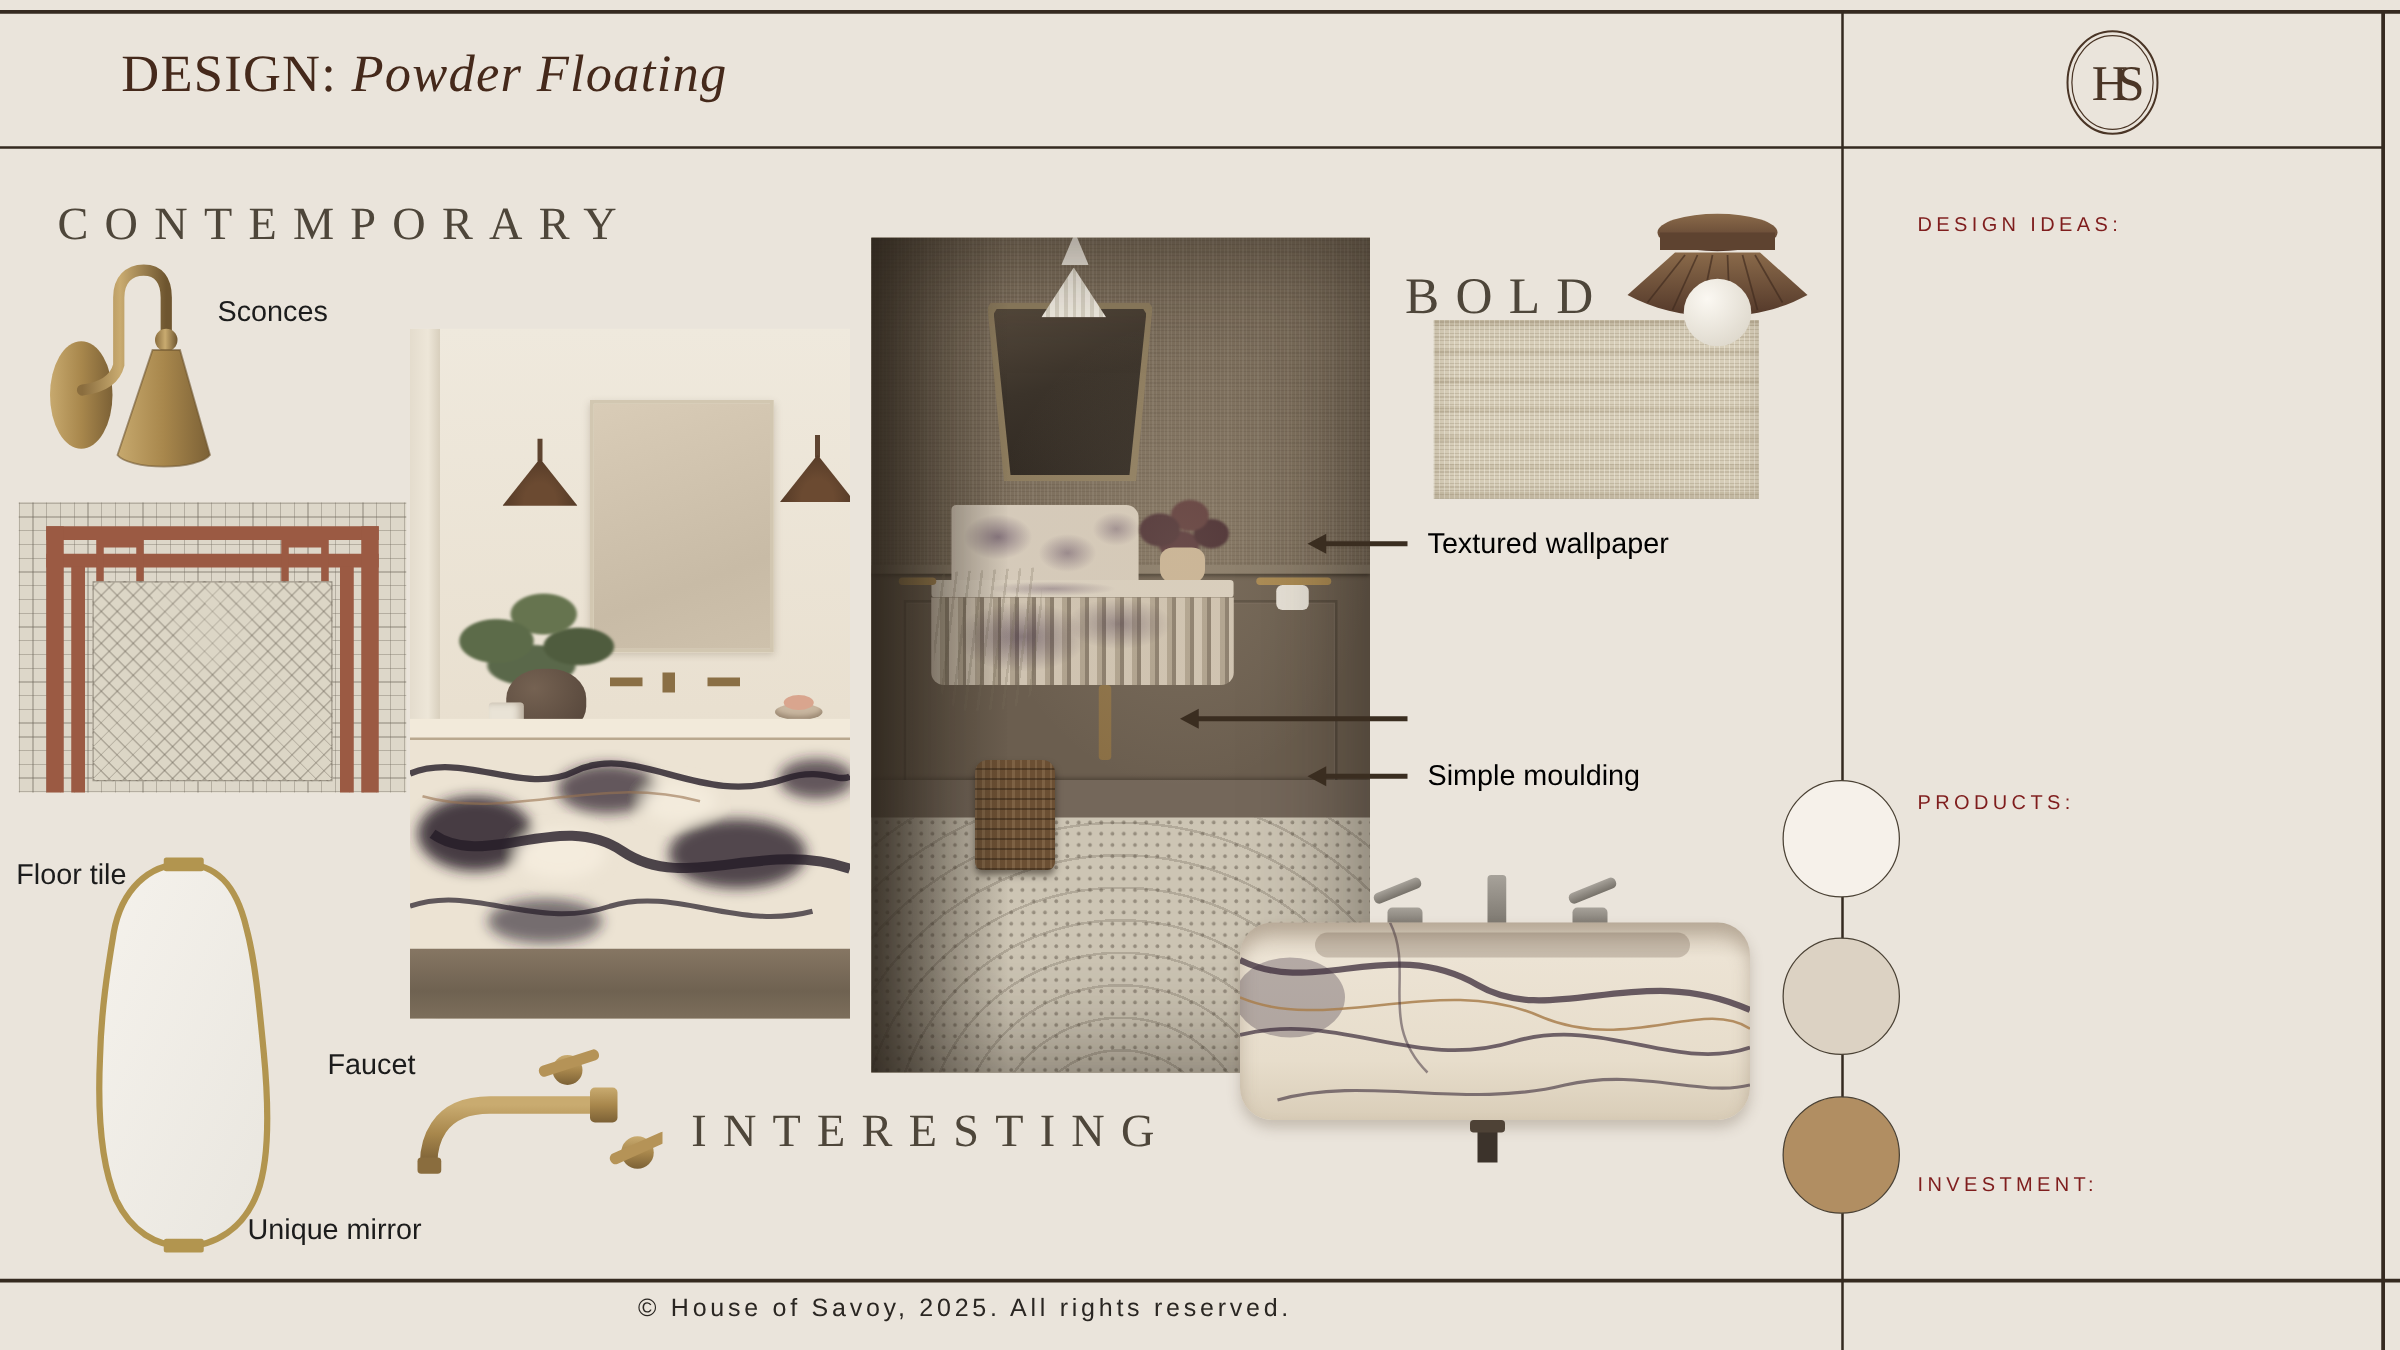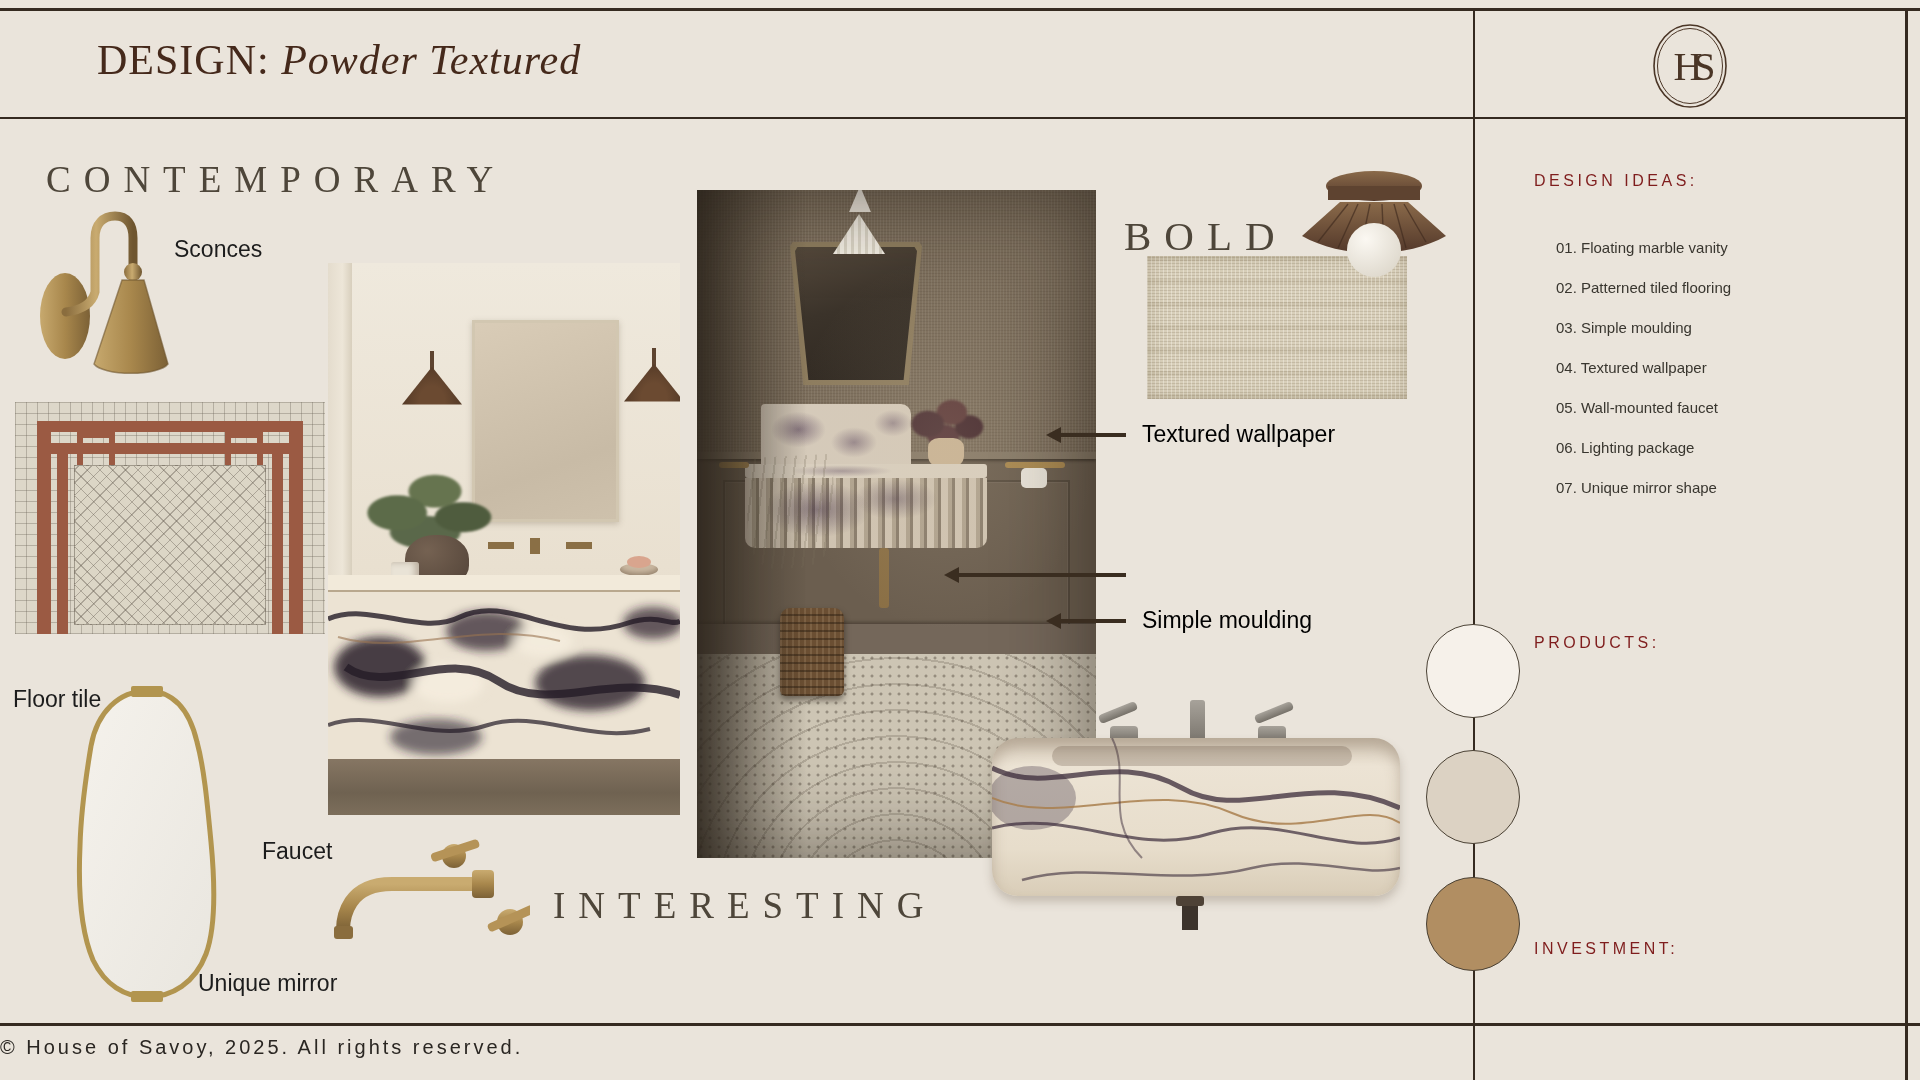--- a/index.html
+++ b/index.html
@@ -27,21 +27,21 @@
   .side-head{position:absolute;font-size:16px;letter-spacing:3.5px;color:#7f1d1d;font-weight:500;white-space:nowrap;}
   .idea-list{position:absolute;left:1556px;top:240px;list-style:none;margin:0;padding:0;}
   .idea-list li{font-size:15px;color:#39362F;margin-bottom:25px;line-height:15px;white-space:nowrap;}
   .circle{position:absolute;left:1426px;width:94px;height:94px;border-radius:50%;
           border:1.5px solid #4A4134;box-sizing:border-box;z-index:6;}
   .c1{top:624px;background:#F6F1EA;}
   .c2{top:750px;background:#DCD2C3;}
   .c3{top:877px;background:#B18E62;}
 
   
-  .footer-text{position:absolute;left:0;top:1036px;width:1544px;text-align:left;
+  .footer-text{position:absolute;left:0;top:1036px;width:1544px;text-align:center;
                font-size:20px;letter-spacing:3px;color:#2A2622;}
 
   
   .ann{position:absolute;font-size:23px;color:#000000;line-height:1.15;}
   .arrow-line{position:absolute;height:4px;background:#3A2D20;z-index:5;}
   .arrow-head{position:absolute;width:0;height:0;border-top:8px solid transparent;
               border-bottom:8px solid transparent;border-right:15px solid #3A2D20;z-index:5;}
 
   
   .floor-tile{position:absolute;left:15px;top:402px;width:310px;height:232px;background:#DDD7C9;
@@ -193,21 +193,21 @@
 <div class="canvas">
 
   <div class="hline" style="left:0;top:8px;width:1920px;height:3px;"></div>
   <div class="hline" style="left:0;top:117px;width:1908px;height:2px;"></div>
   <div class="hline" style="left:0;top:1023px;width:1920px;height:3px;"></div>
   <div class="vline" style="left:1473px;top:8px;width:2px;height:1072px;"></div>
   <div class="vline" style="left:1905px;top:8px;width:3px;height:1072px;"></div>
 
   <div class="title">
     <span>DESIGN:</span>
-    <span class="it">Powder Textured</span>
+    <span class="it">Powder Floating</span>
   </div>
   <div class="logo">
     <svg width="80" height="88" viewBox="0 0 80 88">
       <ellipse cx="40" cy="44" rx="36" ry="41" fill="none" stroke="#4A3526" stroke-width="1.6"></ellipse>
       <ellipse cx="40" cy="44" rx="32.5" ry="37.5" fill="none" stroke="#4A3526" stroke-width="1"></ellipse>
       <text x="40" y="58" text-anchor="middle" font-family="Liberation Serif,serif" font-size="40" fill="#4A3526" letter-spacing="-9">HS</text>
     </svg>
   </div>
 
   <div class="bighead" style="left:46px;top:158px;">CONTEMPORARY</div>
@@ -423,29 +423,20 @@
         <path d="M120,0 C140,40 110,80 150,120" fill="none" stroke="#3B2B3A" stroke-width="2" opacity=".5"></path>
         <rect x="60" y="8" width="300" height="20" rx="10" fill="rgba(90,70,55,.25)"></rect>
       </svg>
     </div>
     <div class="sink-drain">
         <b></b>
       </div>
   </div>
 
   <div class="side-head" style="left:1534px;top:172px;">DESIGN IDEAS:</div>
-  <ul class="idea-list">
-    <li>01. Floating marble vanity</li>
-    <li>02. Patterned tiled flooring</li>
-    <li>03. Simple moulding</li>
-    <li>04. Textured wallpaper</li>
-    <li>05. Wall-mounted faucet</li>
-    <li>06. Lighting package</li>
-    <li>07. Unique mirror shape</li>
-  </ul>
 
   <div class="side-head" style="left:1534px;top:634px;">PRODUCTS:</div>
   <div class="circle c1"></div>
   <div class="circle c2"></div>
   <div class="circle c3"></div>
   <div class="side-head" style="left:1534px;top:940px;">INVESTMENT:</div>
 
   <div class="footer-text">© House of Savoy, 2025. All rights reserved.</div>
 
 </div>

